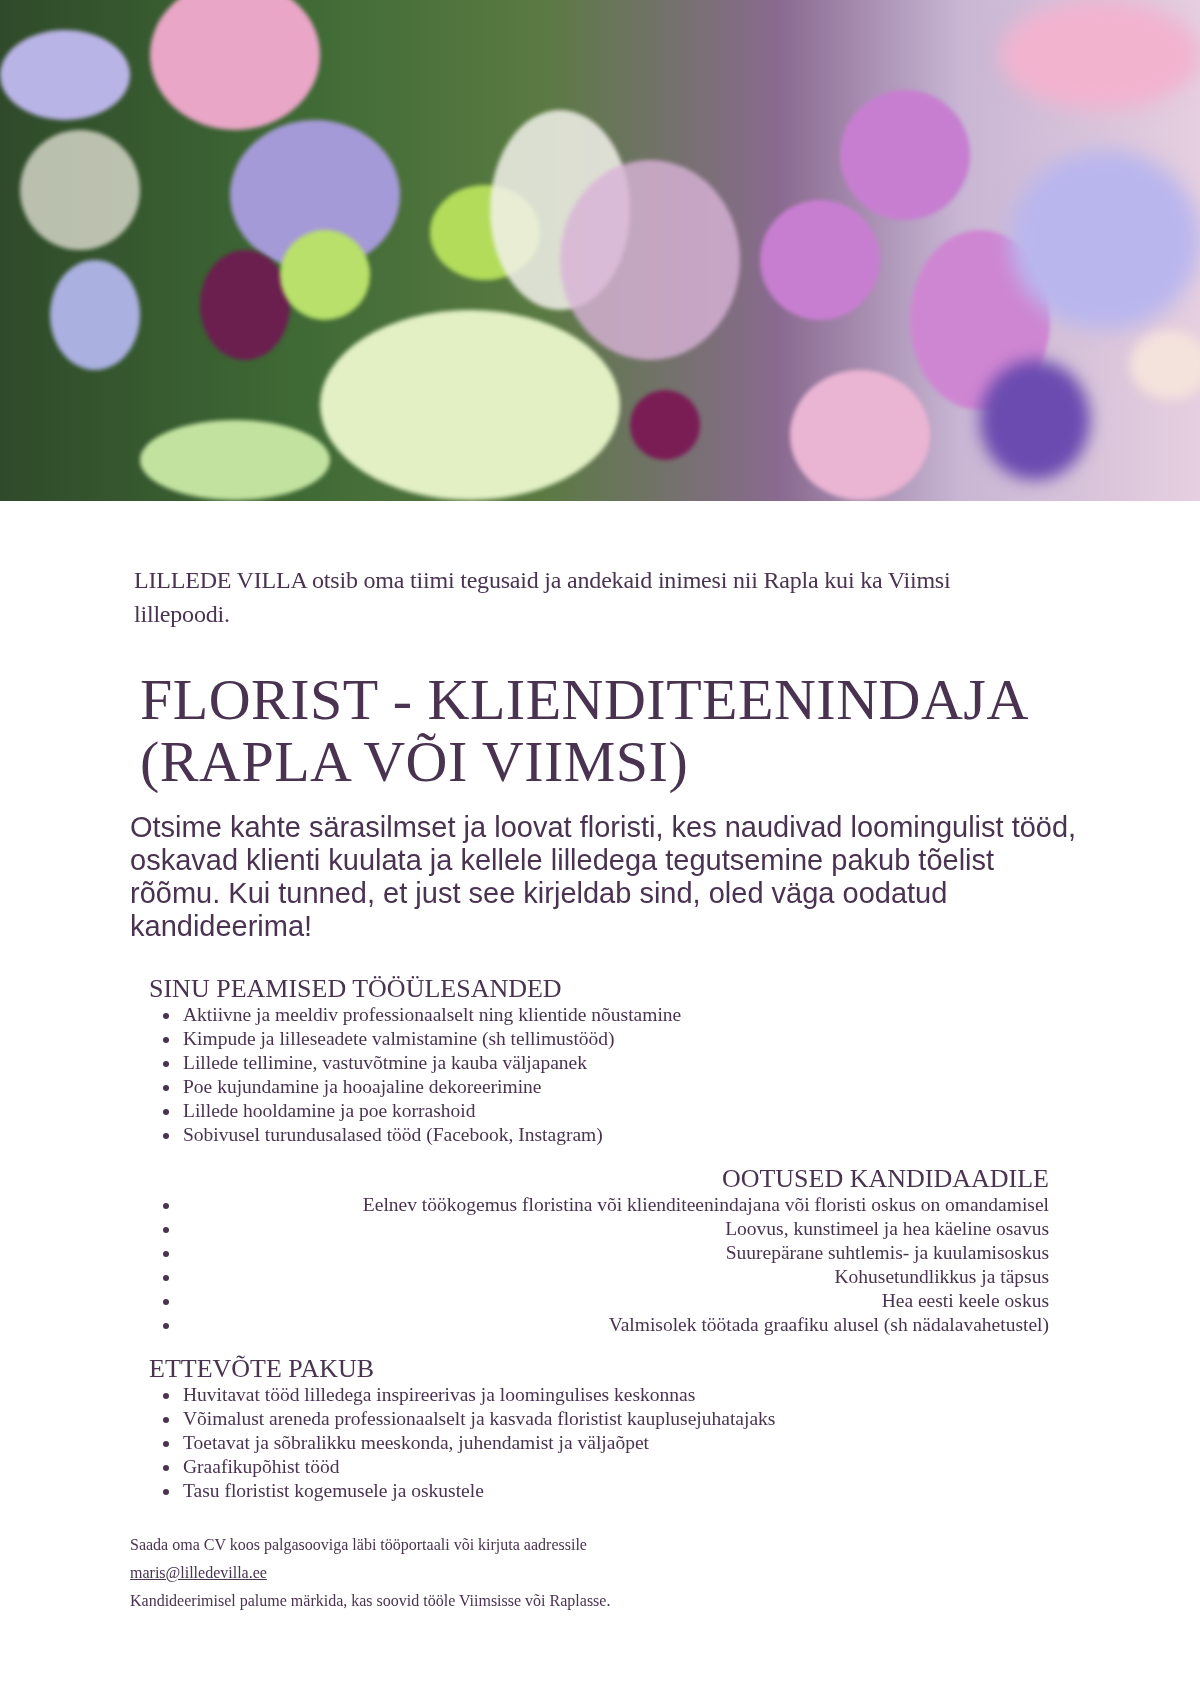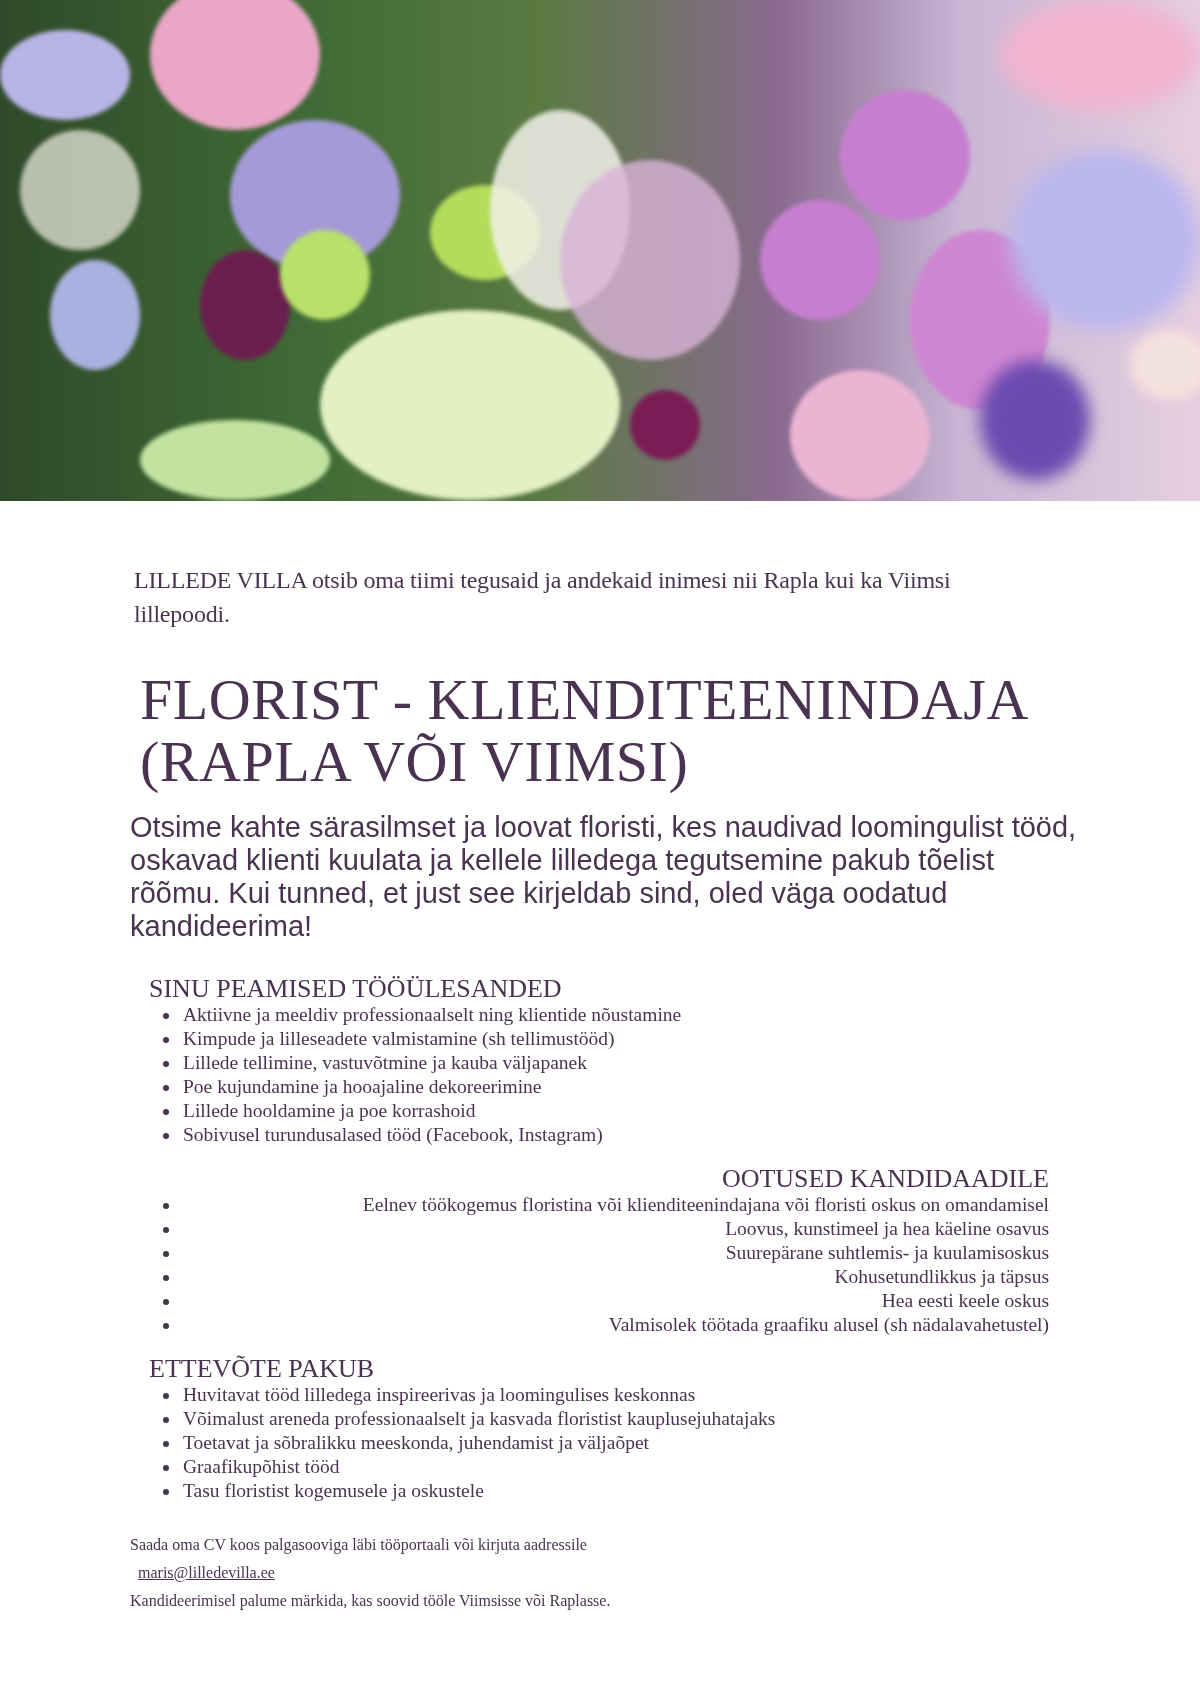--- a/index.html
+++ b/index.html
@@ -20,21 +20,21 @@
                 font-family: "Liberation Serif", serif; }
   .section ul { margin: 0; padding: 0 0 0 34px; list-style: none; }
   .section li { position: relative; font-size: 19.5px; line-height: 24px; font-family: "Liberation Serif", serif; }
   .section li::before { content: ""; position: absolute; left: -20px; top: 10px; width: 6px; height: 6px;
                         border-radius: 50%; background: #4a3350; }
   .s1 { top: 474px; }
   .s2 { top: 664px; text-align: right; }
   .s3 { top: 854px; }
   .footer { position: absolute; left: 130px; top: 1030px; width: 960px; font-size: 16px; line-height: 28px;
             font-family: "Liberation Serif", serif; }
-  .footer a { color: #4a3350; text-decoration: underline; margin-left: 8px; }
+  .footer a { color: #4a3350; text-decoration: underline; }
 </style>
 </head>
 <body>
 
 <div class="hero" aria-label="Bouquet of pink, lilac, white and green flowers">
 
   <div class="blob" style="left:150px;top:-20px;width:170px;height:150px;background:#e9a6c6;"></div>
   <div class="blob" style="left:0px;top:30px;width:130px;height:90px;background:#b9b4e6;"></div>
   <div class="blob" style="left:20px;top:130px;width:120px;height:120px;background:#e8e6da;opacity:0.75;"></div>
   <div class="blob" style="left:230px;top:120px;width:170px;height:150px;background:#a59ad8;"></div>

